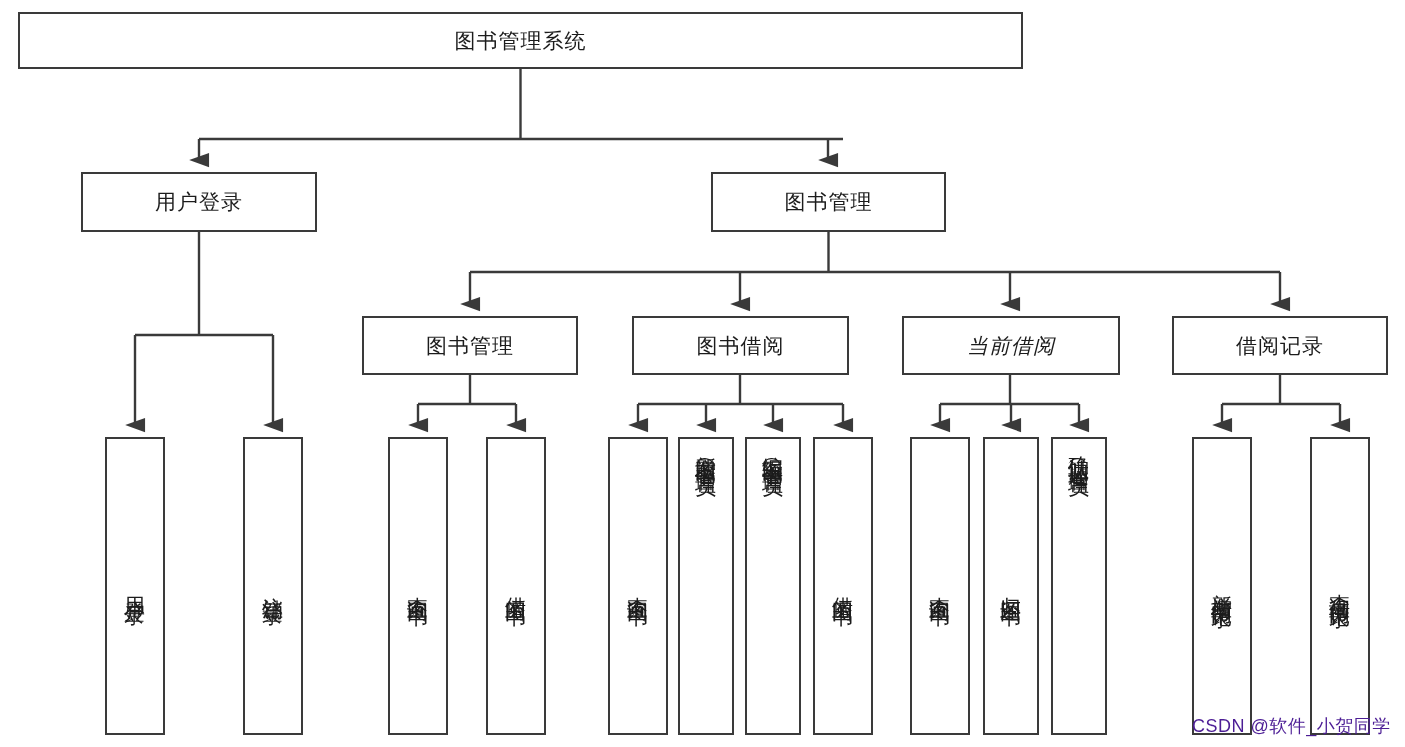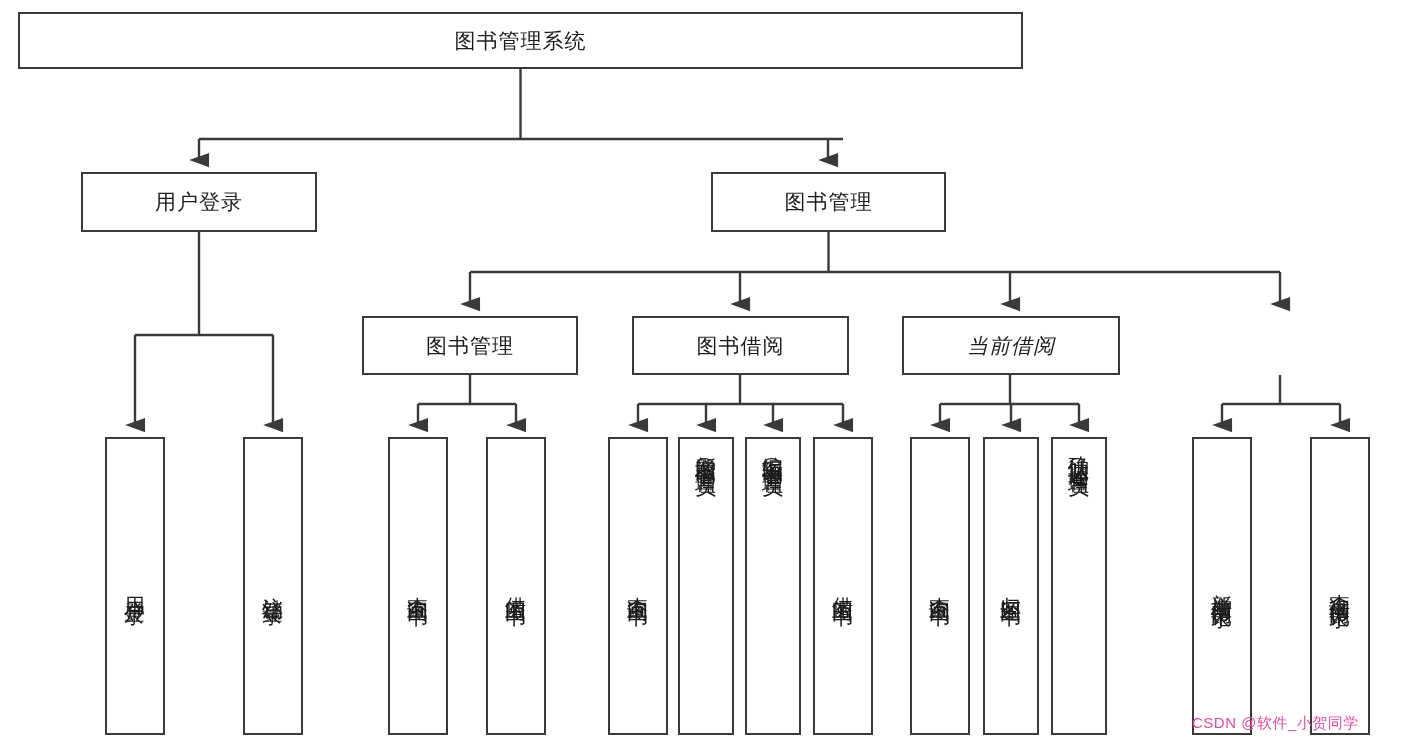--- a/index.html
+++ b/index.html
@@ -48,22 +48,22 @@
     text-orientation: upright;
     letter-spacing: 3px;
     line-height: 1;
     white-space: nowrap;
   }
   .node.v.top .vtext {
     align-self: flex-start;
   }
   .watermark {
     position: absolute;
-    color: #ec4899;
-    font-size: 15px;
+    color: #4c1d95;
+    font-size: 18px;
     white-space: nowrap;
     z-index: 5;
     letter-spacing: 0.5px;
   }
 </style>
 </head>
 <body>
 
 <div id="canvas">
 
@@ -130,20 +130,23 @@
 
   <div class="node h" style="left:362px;top:316px;width:216px;height:59px;">
     <span>图书管理</span>
   </div>
   <div class="node h" style="left:632px;top:316px;width:217px;height:59px;">
     <span>图书借阅</span>
   </div>
   <div class="node h" style="left:902px;top:316px;width:218px;height:59px;font-style:italic;">
     <span>当前借阅</span>
   </div>
+  <div class="node h" style="left:1172px;top:316px;width:216px;height:59px;">
+    <span>借阅记录</span>
+  </div>
 
   <div class="node v" style="left:105px;top:437px;width:60px;height:298px;">
     <span class="vtext">用户登录</span>
   </div>
   <div class="node v" style="left:243px;top:437px;width:60px;height:298px;">
     <span class="vtext">注销登录</span>
   </div>
 
   <div class="node v" style="left:388px;top:437px;width:60px;height:298px;">
     <span class="vtext">查询图书</span>

